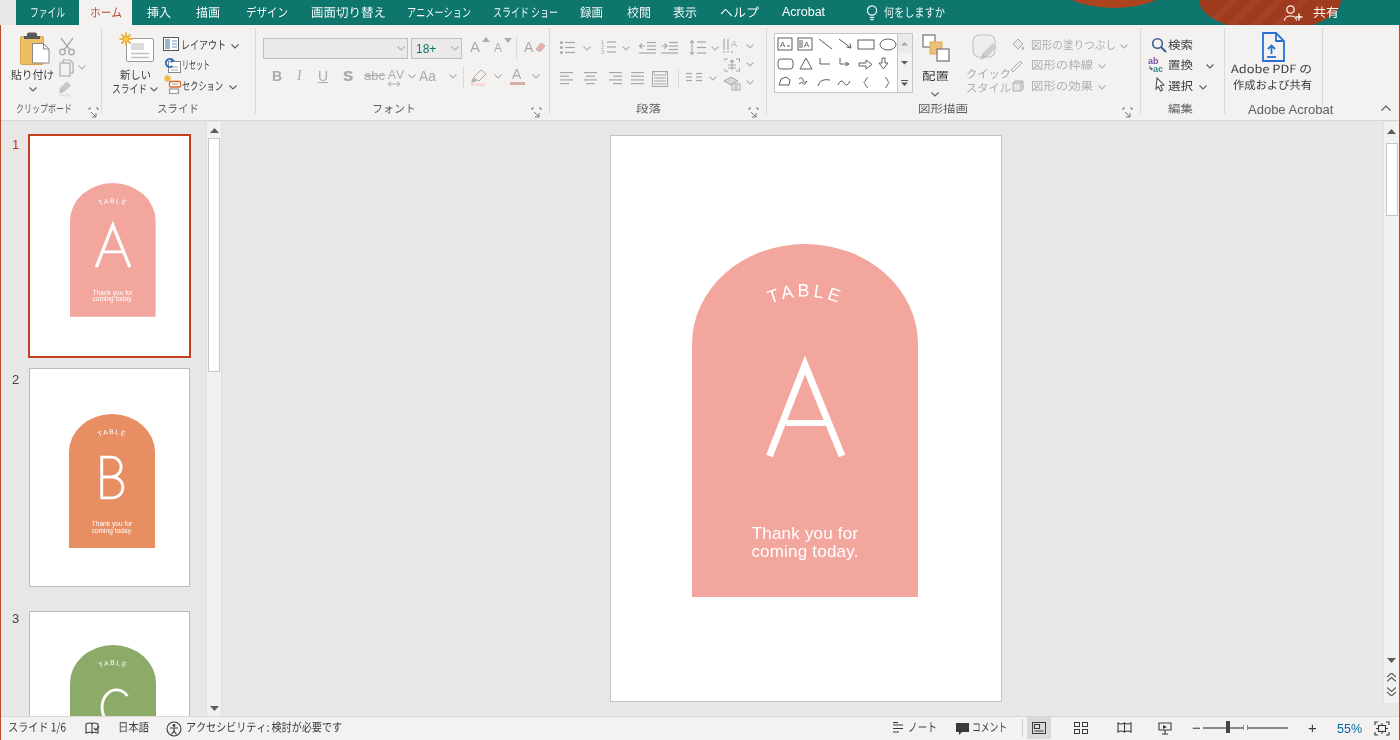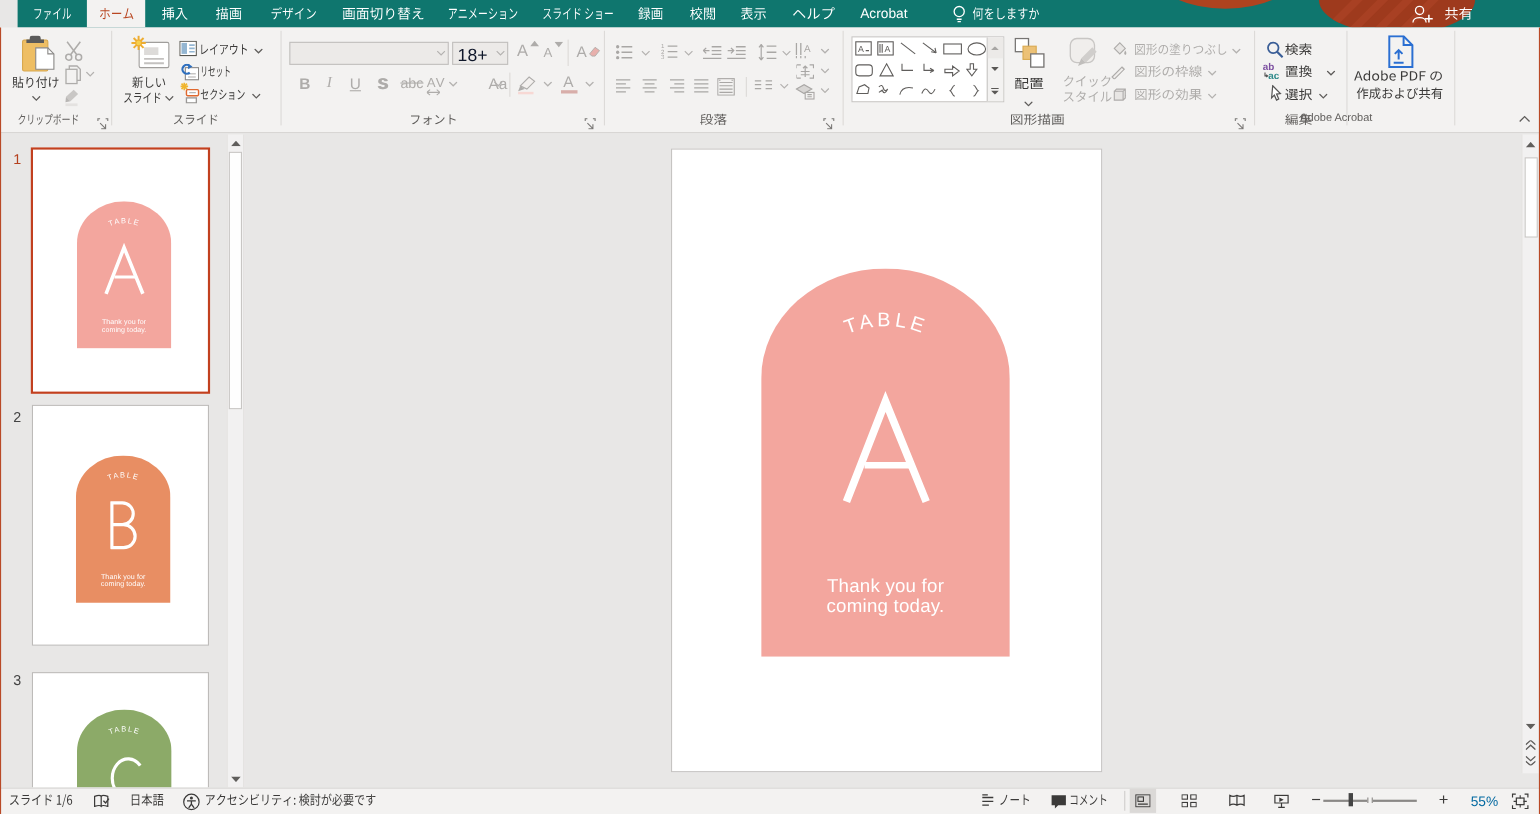--- a/index.html
+++ b/index.html
@@ -196,21 +196,21 @@
     <path d="M0.5,0.5 L4,4 L7.5,0.5" fill="none" stroke="#605e5c" stroke-width="1.1"></path>
   </svg>
 <svg style="position:absolute;left:157px;top:103px;" width="43" height="14">
     <path d="M8.4 2.3 Q8.4 2.4 8.3 2.5 Q8.2 2.7 8.1 2.8 Q7.9 3.3 7.6 4.0 Q7.3 4.7 6.9 5.3 Q6.5 5.9 6.0 6.4 Q5.5 7.1 4.8 7.8 Q4.1 8.4 3.3 9.0 Q2.6 9.5 1.7 9.9 L1.0 9.2 Q1.9 8.8 2.7 8.3 Q3.5 7.8 4.2 7.2 Q4.8 6.5 5.4 5.9 Q5.7 5.5 6.1 5.0 Q6.4 4.4 6.7 3.9 Q7.0 3.3 7.1 2.9 Q7.0 2.9 6.7 2.9 Q6.4 2.9 6.0 2.9 Q5.5 2.9 5.1 2.9 Q4.6 2.9 4.2 2.9 Q3.7 2.9 3.4 2.9 Q3.1 2.9 3.0 2.9 Q2.8 2.9 2.6 2.9 Q2.4 2.9 2.2 2.9 Q2.0 2.9 2.0 2.9 L2.0 1.9 Q2.0 1.9 2.2 1.9 Q2.4 2.0 2.6 2.0 Q2.9 2.0 3.0 2.0 Q3.1 2.0 3.4 2.0 Q3.7 2.0 4.2 2.0 Q4.6 2.0 5.1 2.0 Q5.5 2.0 5.9 2.0 Q6.4 2.0 6.7 2.0 Q7.0 2.0 7.1 2.0 Q7.3 2.0 7.5 2.0 Q7.7 1.9 7.9 1.9 Z M6.2 5.9 Q6.6 6.2 7.1 6.7 Q7.5 7.1 8.0 7.6 Q8.4 8.1 8.8 8.5 Q9.2 9.0 9.4 9.3 L8.7 10.0 Q8.3 9.5 7.8 8.8 Q7.3 8.2 6.7 7.6 Q6.2 7.0 5.6 6.5 Z M12.9 1.5 Q13.1 1.5 13.4 1.5 Q13.6 1.5 13.9 1.5 Q14.0 1.5 14.4 1.5 Q14.9 1.5 15.4 1.5 Q15.9 1.5 16.4 1.5 Q17.0 1.5 17.4 1.5 Q17.8 1.5 18.0 1.5 Q18.2 1.5 18.5 1.5 Q18.8 1.5 19.0 1.5 L19.0 2.4 Q18.8 2.4 18.5 2.4 Q18.3 2.4 18.0 2.4 Q17.8 2.4 17.4 2.4 Q17.0 2.4 16.5 2.4 Q15.9 2.4 15.4 2.4 Q14.9 2.4 14.5 2.4 Q14.0 2.4 13.9 2.4 Q13.6 2.4 13.4 2.4 Q13.1 2.4 12.9 2.4 Z M19.7 4.4 Q19.7 4.5 19.6 4.6 Q19.6 4.6 19.6 4.7 Q19.4 5.5 19.0 6.3 Q18.6 7.2 18.0 7.8 Q17.2 8.8 16.3 9.3 Q15.3 9.8 14.3 10.1 L13.6 9.4 Q14.8 9.1 15.7 8.6 Q16.7 8.1 17.3 7.3 Q17.8 6.8 18.1 6.2 Q18.4 5.5 18.6 4.9 Q18.5 4.9 18.1 4.9 Q17.8 4.9 17.4 4.9 Q16.9 4.9 16.4 4.9 Q15.8 4.9 15.3 4.9 Q14.8 4.9 14.3 4.9 Q13.8 4.9 13.5 4.9 Q13.2 4.9 13.0 4.9 Q12.8 4.9 12.5 4.9 Q12.3 4.9 12.0 4.9 L12.0 4.0 Q12.3 4.0 12.5 4.1 Q12.8 4.1 13.0 4.1 Q13.1 4.1 13.5 4.1 Q13.8 4.1 14.2 4.1 Q14.7 4.1 15.2 4.1 Q15.8 4.1 16.3 4.1 Q16.8 4.1 17.3 4.1 Q17.8 4.1 18.1 4.1 Q18.4 4.1 18.5 4.1 Q18.7 4.1 18.9 4.1 Q19.0 4.0 19.1 4.0 Z M21.9 5.7 Q23.3 5.3 24.4 4.8 Q25.6 4.2 26.5 3.7 Q27.0 3.3 27.6 2.9 Q28.1 2.4 28.5 2.0 Q29.0 1.5 29.4 1.1 L30.1 1.8 Q29.6 2.2 29.1 2.7 Q28.6 3.2 28.0 3.6 Q27.4 4.1 26.8 4.5 Q26.3 4.8 25.5 5.2 Q24.8 5.6 24.0 5.9 Q23.2 6.3 22.3 6.6 Z M26.3 4.1 27.2 3.8 L27.2 8.8 Q27.2 9.0 27.2 9.3 Q27.2 9.5 27.3 9.7 Q27.3 9.9 27.3 10.0 L26.3 10.0 Q26.3 9.9 26.3 9.7 Q26.3 9.5 26.3 9.3 Q26.3 9.0 26.3 8.8 Z M38.4 1.8 Q38.5 2.0 38.7 2.3 Q38.9 2.5 39.1 2.8 Q39.2 3.2 39.3 3.4 L38.7 3.7 Q38.6 3.4 38.5 3.1 Q38.3 2.8 38.2 2.6 Q38.0 2.3 37.8 2.0 Z M39.7 1.2 Q39.8 1.4 40.0 1.7 Q40.2 2.0 40.3 2.3 Q40.5 2.6 40.6 2.8 L40.1 3.1 Q39.9 2.9 39.8 2.6 Q39.6 2.3 39.4 2.0 Q39.3 1.7 39.1 1.5 Z M34.7 8.9 Q34.7 8.7 34.7 8.2 Q34.7 7.8 34.7 7.1 Q34.7 6.5 34.7 5.8 Q34.7 5.1 34.7 4.4 Q34.7 3.7 34.7 3.2 Q34.7 2.7 34.7 2.5 Q34.7 2.2 34.7 1.9 Q34.7 1.6 34.6 1.3 L35.7 1.3 Q35.6 1.6 35.6 1.9 Q35.6 2.2 35.6 2.5 Q35.6 2.9 35.6 3.5 Q35.6 4.1 35.6 4.8 Q35.6 5.4 35.6 6.1 Q35.6 6.8 35.6 7.3 Q35.6 7.9 35.6 8.3 Q35.6 8.7 35.6 8.9 Q35.6 9.0 35.6 9.3 Q35.6 9.5 35.6 9.7 Q35.6 10.0 35.7 10.2 L34.6 10.2 Q34.7 9.9 34.7 9.5 Q34.7 9.2 34.7 8.9 Z M35.4 4.2 Q35.9 4.4 36.5 4.6 Q37.2 4.8 37.8 5.1 Q38.5 5.3 39.0 5.6 Q39.6 5.8 40.1 6.1 L39.7 7.0 Q39.3 6.7 38.7 6.5 Q38.1 6.2 37.5 6.0 Q36.9 5.7 36.4 5.5 Q35.8 5.3 35.4 5.2 Z" fill="#605e5c"></path>
   </svg>
 <div style="position:absolute;left:263px;top:38px;width:145px;height:21px;background:#eceae8;border:1px solid #c1bfbd;"></div>
 <svg width="8" height="5" style="position:absolute;left:397px;top:46px">
     <path d="M0.5,0.5 L4,4 L7.5,0.5" fill="none" stroke="#b4b2b0" stroke-width="1.1"></path>
   </svg>
 <div style="position:absolute;left:411px;top:38px;width:51px;height:21px;background:#eceae8;border:1px solid #c1bfbd;"></div>
-<div class="lat" style="left:416px;top:42px;font-size:16px;color:#0f172a;text-align:right;">18+</div>
+<div class="lat" style="left:416px;top:42px;font-size:12px;color:#0f766e;text-align:right;">18+</div>
 <svg width="8" height="5" style="position:absolute;left:451px;top:46px">
     <path d="M0.5,0.5 L4,4 L7.5,0.5" fill="none" stroke="#b4b2b0" stroke-width="1.1"></path>
   </svg>
 <div class="lat" style="left:470px;top:38px;font-size:15px;color:#aeacaa;">A</div>
 <svg width="8" height="6" style="position:absolute;left:482px;top:37px">
     <path d="M4,0 L8,5 H0 Z" fill="#aeacaa"></path>
   </svg>
 <div class="lat" style="left:494px;top:41px;font-size:12px;color:#aeacaa;">A</div>
 <svg width="8" height="6" style="position:absolute;left:504px;top:38px">
     <path d="M0,0 H8 L4,5 Z" fill="#aeacaa"></path>
@@ -225,21 +225,21 @@
 <div class="lat" style="left:318px;top:68px;font-size:14px;text-decoration:underline;color:#aeacaa;">U</div>
 <div class="lat" style="left:343px;top:68px;font-size:14px;font-weight:bold;color:#aeacaa;text-shadow:1px 0 #aeacaa;">S</div>
 <div class="lat" style="left:364px;top:68px;font-size:13px;color:#aeacaa;text-decoration:line-through;">abc</div>
 <div class="lat" style="left:388px;top:68px;font-size:12px;color:#aeacaa;letter-spacing:1px;">AV</div>
 <svg width="12" height="6" style="position:absolute;left:388px;top:81px">
     <path d="M0,3 h12 M3,0.5 L0,3 l3,2.5 M9,0.5 L12,3 l-3,2.5" fill="none" stroke="#aeacaa" stroke-width="1"></path>
   </svg>
 <svg width="8" height="5" style="position:absolute;left:408px;top:74px">
     <path d="M0.5,0.5 L4,4 L7.5,0.5" fill="none" stroke="#b4b2b0" stroke-width="1.1"></path>
   </svg>
-<div class="lat" style="left:444px;top:68px;font-size:14px;color:#aeacaa;">Aa</div>
+<div class="lat" style="left:419px;top:68px;font-size:14px;color:#aeacaa;">Aa</div>
 <svg width="8" height="5" style="position:absolute;left:449px;top:74px">
     <path d="M0.5,0.5 L4,4 L7.5,0.5" fill="none" stroke="#b4b2b0" stroke-width="1.1"></path>
   </svg>
 <div style="position:absolute;left:463px;top:66px;width:1px;height:22px;background:#dcdad8;"></div>
 <svg width="20" height="18" style="position:absolute;left:470px;top:68px">
 <path d="M3,10 L11,2 L16,6 L9,13 Z" fill="#f3f0ee" stroke="#aeacaa" stroke-width="1"></path>
 <path d="M3,10 L1,15 L7,13" fill="#aeacaa"></path>
 <rect x="1" y="15.5" width="14" height="2.5" fill="#f7d8d4"></rect>
   </svg>
 <svg width="8" height="5" style="position:absolute;left:494px;top:74px">
@@ -537,21 +537,21 @@
 <path d="M17,1 v8 h8" fill="none" stroke="#2a6fd2" stroke-width="1.8"></path>
 <path d="M12.5,22 v-8 M9,17 l3.5,-3.5 3.5,3.5" fill="none" stroke="#2a6fd2" stroke-width="1.8"></path>
 <line x1="8" y1="25" x2="17" y2="25" stroke="#2a6fd2" stroke-width="1.8"></line>
   </svg>
 <svg style="position:absolute;left:1231px;top:63px;" width="82" height="15">
     <path d="M0.0 10.1 3.2 1.7 L4.5 1.7 L7.7 10.1 L6.5 10.1 L4.8 5.4 Q4.6 4.7 4.4 4.0 Q4.1 3.3 3.9 2.6 L3.8 2.6 Q3.6 3.3 3.4 4.0 Q3.2 4.7 2.9 5.4 L1.2 10.1 Z M1.7 7.5 L1.7 6.7 L6.0 6.7 L6.0 7.5 Z M11.3 10.3 Q10.5 10.3 9.8 9.9 Q9.2 9.5 8.8 8.8 Q8.5 8.0 8.5 7.0 Q8.5 6.0 8.9 5.3 Q9.3 4.5 10.0 4.1 Q10.7 3.7 11.5 3.7 Q12.1 3.7 12.5 3.9 Q13.0 4.1 13.4 4.4 L13.4 3.4 L13.4 1.0 L14.5 1.0 L14.5 10.1 L13.6 10.1 L13.5 9.4 L13.4 9.4 Q13.0 9.7 12.5 10.0 Q12.0 10.3 11.3 10.3 Z M11.6 9.4 Q12.1 9.4 12.5 9.2 Q12.9 9.0 13.4 8.5 L13.4 5.3 Q12.9 4.9 12.5 4.7 Q12.1 4.6 11.7 4.6 Q11.1 4.6 10.7 4.9 Q10.2 5.2 9.9 5.7 Q9.7 6.3 9.7 7.0 Q9.7 7.7 9.9 8.3 Q10.1 8.8 10.6 9.1 Q11.0 9.4 11.6 9.4 Z M19.6 10.3 Q18.8 10.3 18.0 9.9 Q17.3 9.5 16.8 8.8 Q16.4 8.0 16.4 7.0 Q16.4 6.0 16.8 5.2 Q17.3 4.5 18.0 4.1 Q18.8 3.7 19.6 3.7 Q20.2 3.7 20.8 3.9 Q21.4 4.2 21.9 4.6 Q22.3 5.0 22.6 5.6 Q22.8 6.2 22.8 7.0 Q22.8 8.0 22.4 8.8 Q21.9 9.5 21.2 9.9 Q20.5 10.3 19.6 10.3 Z M19.6 9.4 Q20.2 9.4 20.7 9.1 Q21.1 8.8 21.4 8.3 Q21.6 7.7 21.6 7.0 Q21.6 6.3 21.4 5.7 Q21.1 5.2 20.7 4.9 Q20.2 4.6 19.6 4.6 Q19.0 4.6 18.5 4.9 Q18.1 5.2 17.8 5.7 Q17.6 6.3 17.6 7.0 Q17.6 7.7 17.8 8.3 Q18.1 8.8 18.5 9.1 Q19.0 9.4 19.6 9.4 Z M27.7 10.3 Q27.2 10.3 26.7 10.1 Q26.2 9.9 25.7 9.5 L25.7 9.5 L25.6 10.1 L24.7 10.1 L24.7 1.0 L25.8 1.0 L25.8 3.5 L25.8 4.6 Q26.3 4.2 26.8 4.0 Q27.4 3.7 28.0 3.7 Q28.9 3.7 29.5 4.1 Q30.1 4.5 30.4 5.2 Q30.7 5.9 30.7 6.9 Q30.7 8.0 30.3 8.7 Q29.9 9.5 29.2 9.9 Q28.5 10.3 27.7 10.3 Z M27.5 9.4 Q28.1 9.4 28.6 9.1 Q29.0 8.8 29.3 8.2 Q29.5 7.7 29.5 6.9 Q29.5 6.2 29.3 5.7 Q29.2 5.2 28.8 4.9 Q28.4 4.6 27.7 4.6 Q27.2 4.6 26.8 4.8 Q26.3 5.0 25.8 5.5 L25.8 8.7 Q26.3 9.1 26.7 9.2 Q27.2 9.4 27.5 9.4 Z M35.4 10.3 Q34.5 10.3 33.7 9.9 Q32.9 9.5 32.5 8.8 Q32.1 8.0 32.1 7.0 Q32.1 6.2 32.3 5.6 Q32.6 5.0 33.0 4.6 Q33.5 4.2 34.0 3.9 Q34.6 3.7 35.2 3.7 Q36.1 3.7 36.7 4.1 Q37.3 4.4 37.6 5.1 Q37.9 5.8 37.9 6.7 Q37.9 6.8 37.9 7.0 Q37.9 7.1 37.9 7.2 L33.2 7.2 Q33.2 7.9 33.5 8.4 Q33.8 8.9 34.3 9.2 Q34.9 9.4 35.5 9.4 Q36.0 9.4 36.4 9.3 Q36.9 9.2 37.2 8.9 L37.7 9.6 Q37.2 9.9 36.7 10.1 Q36.1 10.3 35.4 10.3 Z M33.2 6.5 L36.9 6.5 Q36.9 5.6 36.5 5.1 Q36.0 4.6 35.2 4.6 Q34.7 4.6 34.3 4.8 Q33.8 5.0 33.6 5.4 Q33.3 5.9 33.2 6.5 Z M42.6 10.1 L42.6 1.7 L45.3 1.7 Q46.4 1.7 47.2 1.9 Q48.0 2.2 48.4 2.7 Q48.8 3.2 48.8 4.2 Q48.8 5.1 48.4 5.6 Q48.0 6.2 47.2 6.5 Q46.4 6.8 45.4 6.8 L43.8 6.8 L43.8 10.1 Z M43.8 5.9 L45.2 5.9 Q46.4 5.9 47.1 5.5 Q47.7 5.1 47.7 4.2 Q47.7 3.2 47.0 2.9 Q46.4 2.6 45.2 2.6 L43.8 2.6 Z M50.7 10.1 L50.7 1.7 L53.1 1.7 Q54.5 1.7 55.5 2.2 Q56.5 2.7 57.0 3.6 Q57.5 4.5 57.5 5.9 Q57.5 7.2 57.0 8.2 Q56.5 9.1 55.5 9.6 Q54.6 10.1 53.1 10.1 Z M51.9 9.2 L53.0 9.2 Q54.1 9.2 54.8 8.8 Q55.6 8.5 55.9 7.7 Q56.3 6.9 56.3 5.9 Q56.3 4.8 55.9 4.1 Q55.6 3.3 54.8 2.9 Q54.1 2.6 53.0 2.6 L51.9 2.6 Z M59.6 10.1 L59.6 1.7 L65.0 1.7 L65.0 2.6 L60.7 2.6 L60.7 5.4 L64.3 5.4 L64.3 6.3 L60.7 6.3 L60.7 10.1 Z M75.4 2.3 Q75.3 3.2 75.1 4.1 Q74.9 5.1 74.6 6.0 Q74.2 7.2 73.7 8.0 Q73.3 8.8 72.7 9.2 Q72.2 9.6 71.6 9.6 Q71.0 9.6 70.5 9.2 Q70.0 8.9 69.7 8.2 Q69.3 7.5 69.3 6.5 Q69.3 5.6 69.8 4.8 Q70.2 3.9 70.9 3.3 Q71.7 2.6 72.7 2.2 Q73.7 1.9 74.9 1.9 Q76.0 1.9 76.9 2.2 Q77.8 2.5 78.5 3.1 Q79.1 3.7 79.5 4.5 Q79.8 5.2 79.8 6.1 Q79.8 7.3 79.3 8.2 Q78.7 9.1 77.6 9.7 Q76.5 10.3 75.0 10.5 L74.4 9.6 Q74.7 9.6 75.0 9.6 Q75.3 9.5 75.5 9.5 Q76.1 9.4 76.7 9.1 Q77.3 8.8 77.8 8.4 Q78.2 8.0 78.5 7.4 Q78.8 6.8 78.8 6.1 Q78.8 5.4 78.5 4.8 Q78.3 4.1 77.8 3.7 Q77.3 3.2 76.5 3.0 Q75.8 2.7 74.9 2.7 Q73.9 2.7 73.0 3.0 Q72.2 3.4 71.6 3.9 Q71.0 4.5 70.6 5.2 Q70.3 5.8 70.3 6.5 Q70.3 7.2 70.5 7.6 Q70.7 8.1 71.0 8.3 Q71.3 8.6 71.6 8.6 Q71.9 8.6 72.3 8.3 Q72.6 8.0 72.9 7.4 Q73.3 6.8 73.6 5.8 Q73.9 5.0 74.1 4.1 Q74.3 3.1 74.3 2.3 Z" fill="#3b3a39"></path>
   </svg>
 <svg style="position:absolute;left:1233px;top:79px;" width="80" height="15">
     <path d="M5.5 2.4 L10.9 2.4 L10.9 3.2 L5.1 3.2 Z M6.9 4.9 L10.6 4.9 L10.6 5.7 L6.9 5.7 Z M6.9 7.4 L10.7 7.4 L10.7 8.2 L6.9 8.2 Z M6.5 2.7 L7.4 2.7 L7.4 11.0 L6.5 11.0 Z M5.9 0.6 6.8 0.8 Q6.4 1.7 6.0 2.6 Q5.6 3.5 5.1 4.3 Q4.6 5.0 4.1 5.6 Q4.0 5.5 3.9 5.4 Q3.8 5.3 3.7 5.2 Q3.5 5.1 3.4 5.0 Q4.0 4.5 4.4 3.8 Q4.9 3.1 5.3 2.3 Q5.7 1.4 5.9 0.6 Z M3.2 0.5 4.0 0.8 Q3.7 1.7 3.2 2.7 Q2.7 3.6 2.1 4.5 Q1.5 5.3 0.9 6.0 Q0.9 5.9 0.8 5.7 Q0.7 5.5 0.6 5.4 Q0.5 5.2 0.4 5.1 Q1.0 4.5 1.5 3.8 Q2.0 3.1 2.5 2.2 Q2.9 1.4 3.2 0.5 Z M2.0 3.5 2.9 2.6 2.9 2.6 L2.9 11.0 L2.0 11.0 Z M13.2 4.8 L16.0 4.8 L16.0 5.6 L13.2 5.6 Z M15.7 4.8 L16.5 4.8 Q16.5 4.8 16.5 4.8 Q16.5 4.9 16.5 5.0 Q16.5 5.1 16.5 5.1 Q16.5 6.4 16.4 7.2 Q16.4 8.0 16.3 8.4 Q16.3 8.9 16.1 9.0 Q16.0 9.2 15.9 9.2 Q15.7 9.3 15.5 9.3 Q15.2 9.4 14.9 9.4 Q14.5 9.4 14.1 9.3 Q14.1 9.2 14.0 8.9 Q14.0 8.7 13.9 8.5 Q14.3 8.6 14.6 8.6 Q14.9 8.6 15.1 8.6 Q15.2 8.6 15.3 8.6 Q15.4 8.5 15.4 8.5 Q15.5 8.4 15.6 8.0 Q15.6 7.6 15.6 6.9 Q15.7 6.2 15.7 4.9 Z M18.9 1.0 19.4 0.5 Q19.7 0.7 20.1 0.9 Q20.5 1.2 20.8 1.4 Q21.2 1.6 21.4 1.8 L20.9 2.4 Q20.7 2.2 20.3 2.0 Q20.0 1.7 19.6 1.5 Q19.2 1.2 18.9 1.0 Z M20.5 4.2 21.3 4.4 Q20.6 6.6 19.4 8.3 Q18.1 9.9 16.4 11.0 Q16.3 10.9 16.2 10.8 Q16.1 10.6 16.0 10.5 Q15.8 10.4 15.7 10.3 Q17.5 9.3 18.7 7.8 Q19.8 6.2 20.5 4.2 Z M13.3 2.4 L22.0 2.4 L22.0 3.3 L13.3 3.3 Z M12.7 2.4 L13.6 2.4 L13.6 5.7 Q13.6 6.3 13.6 7.0 Q13.5 7.7 13.4 8.4 Q13.3 9.2 13.0 9.9 Q12.8 10.6 12.4 11.1 Q12.3 11.0 12.2 10.9 Q12.1 10.8 11.9 10.7 Q11.8 10.6 11.7 10.5 Q12.2 9.8 12.4 9.0 Q12.6 8.1 12.7 7.3 Q12.7 6.4 12.7 5.6 Z M17.4 0.5 L18.3 0.5 Q18.3 2.1 18.4 3.5 Q18.5 4.9 18.8 6.1 Q19.0 7.3 19.3 8.2 Q19.6 9.1 20.0 9.6 Q20.4 10.1 20.8 10.1 Q21.1 10.1 21.2 9.6 Q21.3 9.1 21.4 8.0 Q21.5 8.1 21.7 8.2 Q21.9 8.4 22.1 8.4 Q22.0 9.4 21.9 10.0 Q21.7 10.5 21.5 10.7 Q21.2 11.0 20.8 11.0 Q20.2 11.0 19.7 10.6 Q19.3 10.2 18.9 9.5 Q18.5 8.8 18.3 7.8 Q18.0 6.8 17.8 5.6 Q17.6 4.5 17.5 3.2 Q17.4 1.8 17.4 0.5 Z M27.2 0.9 Q27.2 1.0 27.2 1.2 Q27.2 1.3 27.2 1.4 Q27.1 1.6 27.1 1.7 Q27.1 2.0 27.1 2.4 Q27.1 2.8 27.1 3.4 Q27.1 3.9 27.0 4.4 Q27.0 4.9 27.0 5.4 Q27.0 5.8 27.0 6.3 Q27.1 6.9 27.1 7.4 Q27.1 7.9 27.1 8.4 Q27.1 8.8 27.1 9.1 Q27.1 9.6 27.0 9.9 Q26.9 10.2 26.6 10.4 Q26.4 10.5 26.1 10.5 Q25.8 10.5 25.4 10.3 Q25.0 10.2 24.6 9.9 Q24.2 9.6 24.0 9.3 Q23.8 9.0 23.8 8.6 Q23.8 8.1 24.1 7.6 Q24.5 7.1 25.2 6.6 Q25.8 6.2 26.5 6.0 Q27.3 5.6 28.1 5.5 Q28.9 5.3 29.5 5.3 Q30.4 5.3 31.0 5.6 Q31.6 5.9 32.0 6.4 Q32.4 6.9 32.4 7.6 Q32.4 8.3 32.1 8.8 Q31.8 9.4 31.3 9.7 Q30.7 10.1 29.9 10.3 Q29.6 10.4 29.2 10.4 Q28.8 10.4 28.6 10.4 L28.2 9.5 Q28.6 9.5 28.9 9.5 Q29.2 9.5 29.6 9.4 Q30.1 9.3 30.5 9.1 Q30.9 8.9 31.2 8.5 Q31.4 8.2 31.4 7.6 Q31.4 7.1 31.2 6.8 Q30.9 6.5 30.5 6.3 Q30.0 6.1 29.5 6.1 Q28.8 6.1 28.1 6.3 Q27.3 6.4 26.6 6.7 Q26.1 7.0 25.6 7.3 Q25.2 7.6 24.9 7.9 Q24.6 8.2 24.6 8.5 Q24.6 8.7 24.8 8.9 Q24.9 9.1 25.1 9.2 Q25.3 9.4 25.5 9.4 Q25.7 9.5 25.9 9.5 Q26.1 9.5 26.2 9.4 Q26.3 9.2 26.3 9.0 Q26.3 8.6 26.3 8.0 Q26.3 7.4 26.2 6.7 Q26.2 6.0 26.2 5.4 Q26.2 4.9 26.2 4.3 Q26.2 3.8 26.2 3.3 Q26.3 2.7 26.3 2.3 Q26.3 1.9 26.3 1.7 Q26.3 1.6 26.3 1.5 Q26.3 1.3 26.2 1.2 Q26.2 1.0 26.2 0.9 Z M30.7 2.2 Q31.1 2.4 31.6 2.7 Q32.1 3.0 32.6 3.3 Q33.0 3.7 33.3 3.9 L32.8 4.6 Q32.6 4.4 32.3 4.2 Q32.0 3.9 31.6 3.7 Q31.3 3.5 30.9 3.3 Q30.6 3.0 30.3 2.9 Z M23.9 3.0 Q24.4 3.1 24.7 3.1 Q25.1 3.1 25.4 3.1 Q25.8 3.1 26.3 3.0 Q26.8 3.0 27.4 2.9 Q27.9 2.9 28.5 2.7 Q29.0 2.6 29.4 2.5 L29.4 3.4 Q29.0 3.5 28.5 3.6 Q27.9 3.7 27.4 3.8 Q26.8 3.8 26.3 3.9 Q25.8 3.9 25.4 3.9 Q24.9 3.9 24.6 3.9 Q24.2 3.9 24.0 3.9 Z M40.0 1.1 Q40.0 1.2 39.9 1.4 Q39.9 1.6 39.9 1.8 Q39.9 2.1 39.9 2.2 Q39.9 2.6 39.9 3.2 Q39.9 3.7 39.9 4.3 Q39.9 4.8 39.9 5.4 Q39.9 6.1 40.0 6.7 Q40.0 7.4 40.0 8.0 Q40.1 8.5 40.1 8.9 Q40.1 9.3 39.9 9.6 Q39.8 9.9 39.6 10.1 Q39.3 10.4 38.9 10.5 Q38.6 10.6 38.0 10.6 Q37.2 10.6 36.6 10.5 Q36.0 10.3 35.6 9.9 Q35.3 9.5 35.3 8.8 Q35.3 8.3 35.6 7.9 Q35.9 7.5 36.5 7.2 Q37.1 6.9 38.1 6.9 Q39.0 6.9 39.7 7.1 Q40.5 7.3 41.2 7.7 Q41.9 8.0 42.5 8.4 Q43.1 8.8 43.5 9.2 L43.0 10.0 Q42.5 9.6 42.0 9.2 Q41.5 8.8 40.8 8.5 Q40.2 8.1 39.5 7.9 Q38.7 7.8 38.0 7.8 Q37.1 7.8 36.7 8.0 Q36.2 8.3 36.2 8.8 Q36.2 9.3 36.6 9.5 Q37.1 9.8 37.9 9.8 Q38.5 9.8 38.8 9.5 Q39.1 9.2 39.1 8.6 Q39.1 8.3 39.1 7.7 Q39.1 7.2 39.1 6.6 Q39.0 6.0 39.0 5.4 Q39.0 4.8 39.0 4.3 Q39.0 4.0 39.0 3.6 Q39.0 3.2 39.0 2.8 Q39.0 2.5 39.0 2.2 Q39.0 2.0 39.0 1.8 Q39.0 1.6 38.9 1.4 Q38.9 1.2 38.9 1.1 Z M39.4 3.4 Q39.7 3.4 40.1 3.4 Q40.6 3.4 41.1 3.4 Q41.7 3.3 42.2 3.3 Q42.8 3.3 43.2 3.2 L43.3 4.1 Q42.8 4.1 42.3 4.1 Q41.7 4.2 41.2 4.2 Q40.6 4.2 40.2 4.2 Q39.7 4.3 39.4 4.3 Z M53.2 1.8 Q53.3 2.3 53.5 2.9 Q53.6 3.5 53.9 4.2 Q54.1 4.8 54.6 5.5 Q55.0 6.1 55.6 6.7 L55.0 7.5 Q54.4 6.8 53.9 6.0 Q53.4 5.2 53.0 4.2 Q52.7 3.2 52.3 2.1 Z M46.2 2.4 Q46.4 2.4 46.8 2.4 Q47.1 2.4 47.6 2.3 Q48.2 2.3 48.7 2.2 Q49.2 2.1 49.6 2.0 Q50.1 1.9 50.3 1.8 L50.6 2.6 Q50.5 2.7 50.3 2.7 Q50.1 2.8 50.0 2.9 Q49.8 3.0 49.5 3.3 Q49.2 3.7 48.8 4.1 Q48.5 4.6 48.2 5.2 Q47.9 5.7 47.7 6.4 Q47.6 7.1 47.6 7.8 Q47.6 8.4 47.7 8.8 Q47.9 9.2 48.2 9.5 Q48.5 9.7 48.9 9.8 Q49.3 9.9 49.8 9.9 Q51.1 9.9 51.9 9.0 Q52.6 8.1 52.8 6.4 Q52.9 4.7 52.5 2.5 L53.3 4.0 Q53.5 5.0 53.5 6.0 Q53.5 7.0 53.3 7.9 Q53.1 8.7 52.7 9.4 Q52.3 10.1 51.5 10.5 Q50.8 10.9 49.7 10.9 Q49.1 10.9 48.5 10.7 Q48.0 10.5 47.5 10.1 Q47.1 9.8 46.9 9.2 Q46.7 8.7 46.7 8.0 Q46.7 7.2 46.9 6.4 Q47.0 5.7 47.3 5.1 Q47.7 4.5 48.0 4.0 Q48.4 3.4 48.8 3.0 Q48.5 3.1 48.1 3.1 Q47.7 3.2 47.4 3.2 Q47.1 3.3 46.9 3.3 Q46.7 3.3 46.6 3.3 Q46.4 3.3 46.2 3.4 Z M54.2 1.1 Q54.3 1.4 54.5 1.6 Q54.6 1.9 54.7 2.2 Q54.9 2.5 55.0 2.8 L54.4 3.0 Q54.3 2.7 54.2 2.4 Q54.0 2.1 53.9 1.8 Q53.8 1.6 53.6 1.3 Z M55.3 0.7 Q55.5 1.0 55.8 1.5 Q56.0 1.9 56.2 2.3 L55.6 2.5 Q55.4 2.1 55.2 1.7 Q55.0 1.2 54.8 0.9 Z M59.6 0.6 L60.5 0.6 L60.5 7.0 L59.6 7.0 Z M63.7 0.6 L64.6 0.6 L64.6 7.0 L63.7 7.0 Z M57.0 6.5 L67.2 6.5 L67.2 7.3 L57.0 7.3 Z M57.4 2.9 L66.8 2.9 L66.8 3.7 L57.4 3.7 Z M63.1 8.4 63.8 8.0 Q64.3 8.3 64.9 8.8 Q65.5 9.3 66.1 9.7 Q66.6 10.2 67.0 10.5 L66.2 11.0 Q65.8 10.7 65.3 10.2 Q64.8 9.8 64.2 9.3 Q63.6 8.8 63.1 8.4 Z M60.1 8.0 61.0 8.3 Q60.6 8.8 60.1 9.3 Q59.5 9.8 59.0 10.3 Q58.4 10.7 57.8 11.1 Q57.7 11.0 57.6 10.8 Q57.5 10.7 57.3 10.6 Q57.2 10.5 57.1 10.4 Q57.7 10.1 58.3 9.7 Q58.8 9.3 59.3 8.9 Q59.8 8.4 60.1 8.0 Z M68.4 2.0 L78.3 2.0 L78.3 2.8 L68.4 2.8 Z M71.2 6.1 L76.5 6.1 L76.5 6.8 L71.2 6.8 Z M70.6 4.1 L76.4 4.1 L76.4 4.9 L71.4 4.9 L71.4 11.0 L70.6 11.0 Z M76.2 4.1 L77.0 4.1 L77.0 10.0 Q77.0 10.3 76.9 10.6 Q76.8 10.8 76.5 10.9 Q76.2 11.0 75.7 11.0 Q75.3 11.0 74.5 11.0 Q74.5 10.8 74.4 10.6 Q74.3 10.3 74.3 10.2 Q74.6 10.2 75.0 10.2 Q75.3 10.2 75.6 10.2 Q75.8 10.2 75.9 10.2 Q76.1 10.2 76.1 10.1 Q76.2 10.1 76.2 10.0 Z M72.1 0.5 73.0 0.7 Q72.6 1.9 72.0 3.2 Q71.4 4.4 70.6 5.4 Q69.8 6.5 68.7 7.3 Q68.7 7.2 68.6 7.1 Q68.4 6.9 68.3 6.8 Q68.3 6.7 68.2 6.6 Q68.9 6.1 69.5 5.4 Q70.2 4.7 70.7 3.9 Q71.2 3.1 71.5 2.2 Q71.9 1.3 72.1 0.5 Z M71.2 8.0 L76.5 8.0 L76.5 8.8 L71.2 8.8 Z" fill="#3b3a39"></path>
   </svg>
-<div class="lat" style="left:1182px;top:102px;font-size:10px;color:#605e5c;">Adobe Acrobat</div>
+<div class="lat" style="left:1248px;top:102px;font-size:13px;color:#605e5c;">Adobe Acrobat</div>
 <svg width="10" height="6" style="position:absolute;left:1381px;top:105px">
     <path d="M0.5,5.5 L5,1 L9.5,5.5" fill="none" stroke="#605e5c" stroke-width="1.2"></path>
   </svg>
 <div id="content">
 <div class="lat" style="left:12px;top:15px;font-size:13px;color:#b5401e;">1</div>
 <div class="lat" style="left:12px;top:250px;font-size:13px;color:#444;">2</div>
 <div class="lat" style="left:12px;top:489px;font-size:13px;color:#444;">3</div>
 <div class="thumb" style="left:28px;top:12px;width:163px;height:224px;border:2px solid #c2401f;"></div>
 <div class="thumb" style="left:29px;top:246px;width:161px;height:219px;"></div>
 <div class="thumb" style="left:29px;top:489px;width:161px;height:219px;"></div>

